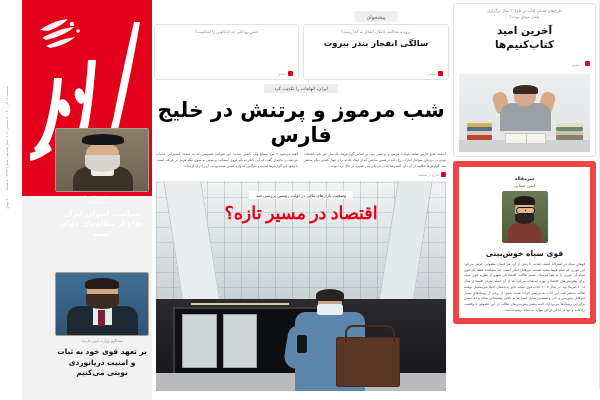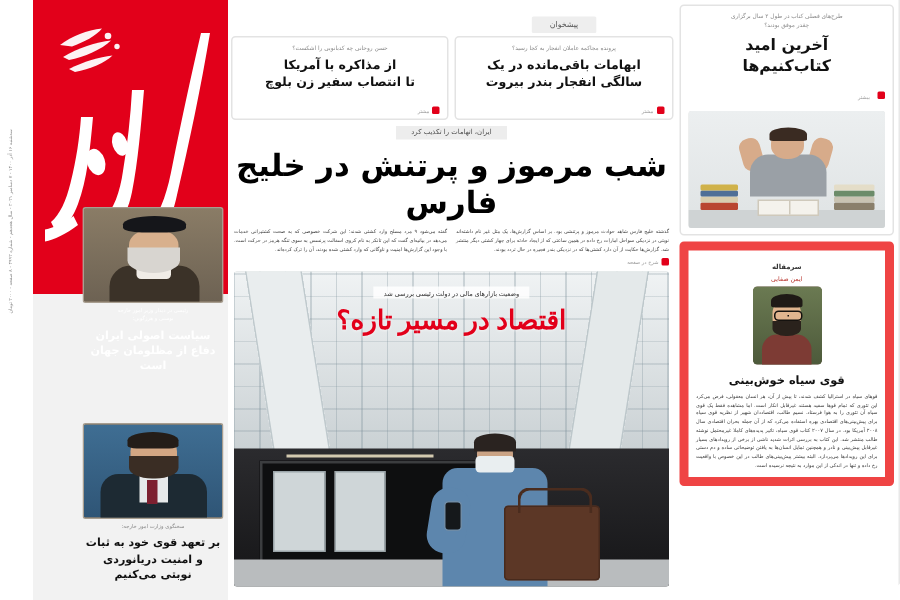--- a/index.html
+++ b/index.html
@@ -49,21 +49,21 @@
   .masthead{position:absolute;left:22px;top:0;width:130px;height:196px;background:#e2001a;overflow:hidden;}
   .logo-wrap{position:absolute;inset:0;}
   .datebar{
     position:absolute;left:6px;top:86px;width:14px;height:230px;
     writing-mode:vertical-rl;transform:rotate(180deg);
     font-size:3.2px;color:#8d8d8d;line-height:1.2;white-space:nowrap;letter-spacing:.2px;
   }
   .leftstripe{position:absolute;left:0;top:0;width:22px;height:400px;background:#ffffff;}
 
   
-  .side-card{position:absolute;left:52px;width:100px;box-sizing:border-box;margin-top:10px;}
+  .side-card{position:absolute;left:52px;width:100px;box-sizing:border-box;}
   .side-photo{width:92px;height:62px;margin:0 auto;border-radius:2px;overflow:hidden;position:relative;background:#7a6a55;border:1px solid rgba(255,255,255,.35);}
   .side-kicker{font-size:3.5px;color:#ffffff;text-align:center;line-height:1.5;margin-top:3px;padding:0 4px;}
   .side-title{font-size:7.4px;font-weight:bold;color:#ffffff;text-align:center;line-height:1.4;margin-top:3px;padding:0 2px;}
   .side-card.onwhite .side-kicker{color:#8a8a8a;}
   .side-card.onwhite .side-title{color:#111;}
 
   
   .center{position:absolute;left:152px;top:82px;width:298px;height:318px;background:#fff;padding:0 4px;box-sizing:border-box;}
   .main-kicker-wrap{display:flex;justify-content:center;margin-top:2px;}
   .main-kicker{background:#ededed;font-size:4.6px;color:#4a4a4a;padding:2px 10px;white-space:nowrap;}
@@ -197,35 +197,30 @@
         </div>
         <div class="more">
           <span class="dot-red"></span>
           <span class="more-txt">بیشتر</span>
         </div>
       </div>
 
       <div class="teaser">
         <div class="kicker">پرونده مجاکمه عاملان انفجار به کجا رسید؟</div>
         <div class="ttl">
-          <div>ابهامات باقی‌مانده در یک</div>
           <div>سالگی انفجار بندر بیروت</div>
         </div>
         <div class="more">
           <span class="dot-red"></span>
           <span class="more-txt">بیشتر</span>
         </div>
       </div>
 
       <div class="teaser">
         <div class="kicker">حسن روحانی چه کدبانویی را اشکست؟</div>
-        <div class="ttl">
-          <div>از مذاکره با آمریکا</div>
-          <div>تا انتصاب سفیر زن بلوچ</div>
-        </div>
         <div class="more">
           <span class="dot-red"></span>
           <span class="more-txt">بیشتر</span>
         </div>
       </div>
 
     </div>
   </div>
 
   <div class="side-card" style="top:128px;">

